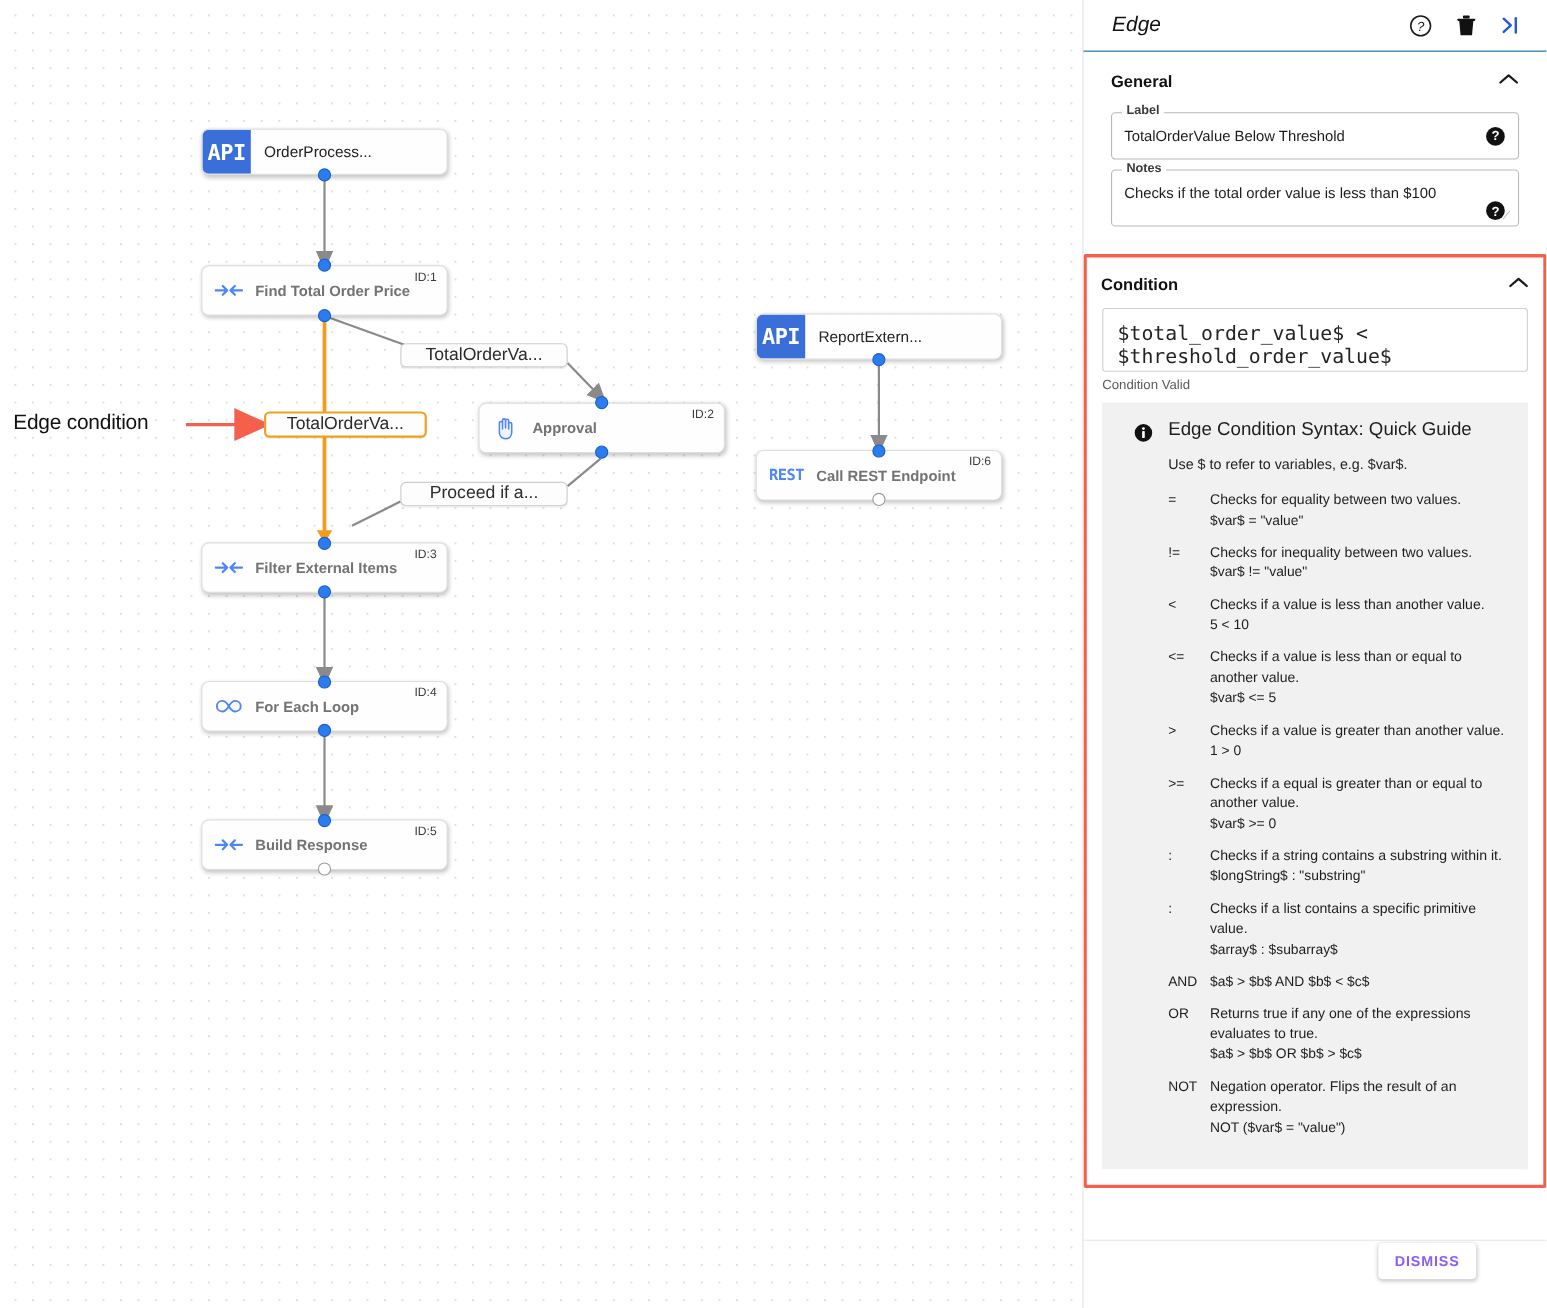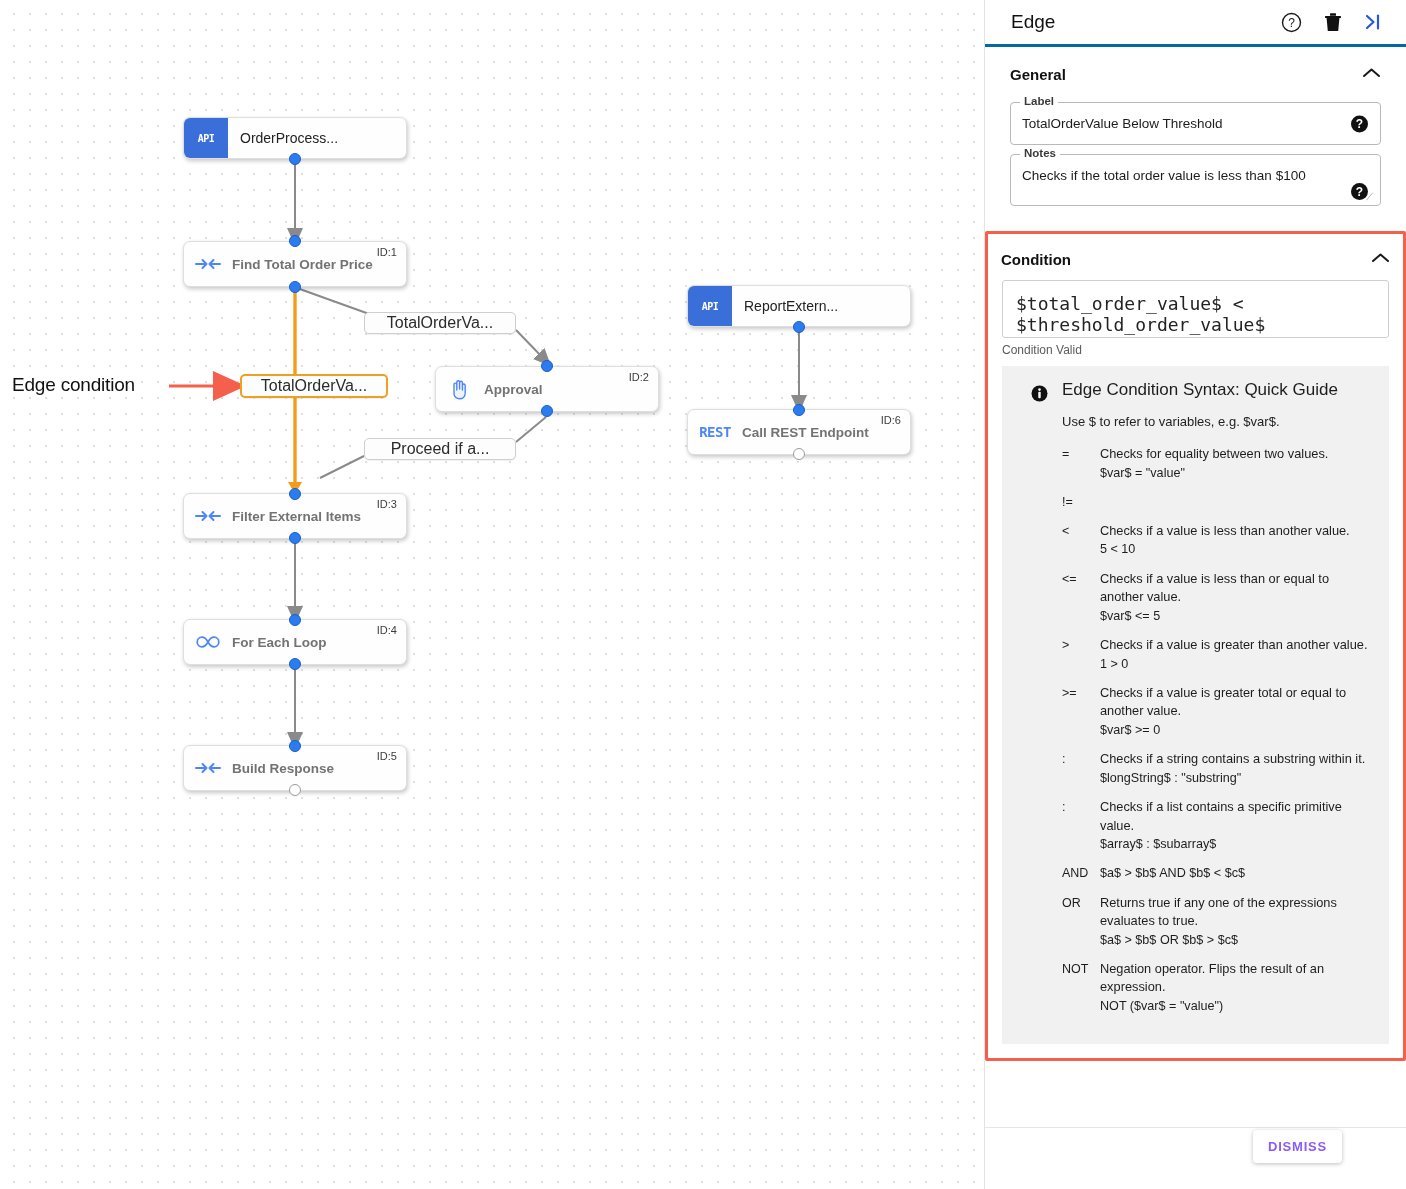--- a/index.html
+++ b/index.html
@@ -31,21 +31,21 @@
     box-shadow: 1px 2px 4px rgba(0,0,0,0.22);
     display: flex; align-items: center;
     overflow: hidden;
   }
   .node .nbadge {
     width: 44px; align-self: stretch;
     background: #3a6fda;
     color: #fff;
     display: flex; align-items: center; justify-content: center;
     font-family: "DejaVu Sans Mono", monospace;
-    font-size: 10px; font-weight: 700; letter-spacing: -0.5px;
+    font-size: 20px; font-weight: 700; letter-spacing: -0.5px;
   }
   .node .nrest {
     width: 54px; align-self: stretch;
     display: flex; align-items: center; justify-content: center;
     color: #4d86f7;
     font-family: "DejaVu Sans Mono", monospace;
     font-size: 14px; font-weight: 700; letter-spacing: -0.5px;
   }
   .node .nicon {
     width: 48px; display: flex; align-items: center; justify-content: center;
@@ -95,21 +95,22 @@
     position: relative;
     width: 422px; height: 1189px;
     background: #ffffff;
     border-left: 1px solid #e3e3e3;
     display: flex; flex-direction: column;
   }
   #panel-header {
     height: 47px; flex: none;
     display: flex; align-items: center;
     padding: 0 22px 0 26px;
-    border-bottom: 3px solid #0369a1;
+    border-bottom: 1px solid #0369a1;
+    font-style: italic;
   }
   #panel-title { font-size: 19px; color: #111; font-weight: 400; flex: 1; }
   .hicon { margin-left: 22px; display: flex; align-items: center; cursor: pointer; }
 
   #panel-body { flex: 1; overflow: hidden; position: relative; }
 
   .section { padding: 0 14px; }
   .sec-head {
     display: flex; align-items: center; justify-content: space-between;
     padding: 18px 11px 10px 11px;
@@ -426,20 +427,24 @@
             <div id="guide-rows">
                 <div class="grow">
                   <div class="gop">=</div>
                   <div style="flex: 1 1 0%;">
                     <div class="gdesc">Checks for equality between two values.</div>
                     <div class="gex">$var$ = "value"</div>
                   </div>
                 </div>
                 <div class="grow">
                   <div class="gop">!=</div>
+                  <div style="flex: 1 1 0%;">
+                    <div class="gdesc">Checks for inequality between two values.</div>
+                    <div class="gex">$var$ != "value"</div>
+                  </div>
                 </div>
                 <div class="grow">
                   <div class="gop">&lt;</div>
                   <div style="flex: 1 1 0%;">
                     <div class="gdesc">Checks if a value is less than another value.</div>
                     <div class="gex">5 &lt; 10</div>
                   </div>
                 </div>
                 <div class="grow">
                   <div class="gop">&lt;=</div>
@@ -451,21 +456,21 @@
                 <div class="grow">
                   <div class="gop">&gt;</div>
                   <div style="flex: 1 1 0%;">
                     <div class="gdesc">Checks if a value is greater than another value.</div>
                     <div class="gex">1 &gt; 0</div>
                   </div>
                 </div>
                 <div class="grow">
                   <div class="gop">&gt;=</div>
                   <div style="flex: 1 1 0%;">
-                    <div class="gdesc">Checks if a value is greater total or equal to another value.</div>
+                    <div class="gdesc">Checks if a equal is greater than or equal to another value.</div>
                     <div class="gex">$var$ &gt;= 0</div>
                   </div>
                 </div>
                 <div class="grow">
                   <div class="gop">:</div>
                   <div style="flex: 1 1 0%;">
                     <div class="gdesc">Checks if a string contains a substring within it.</div>
                     <div class="gex">$longString$ : "substring"</div>
                   </div>
                 </div>

